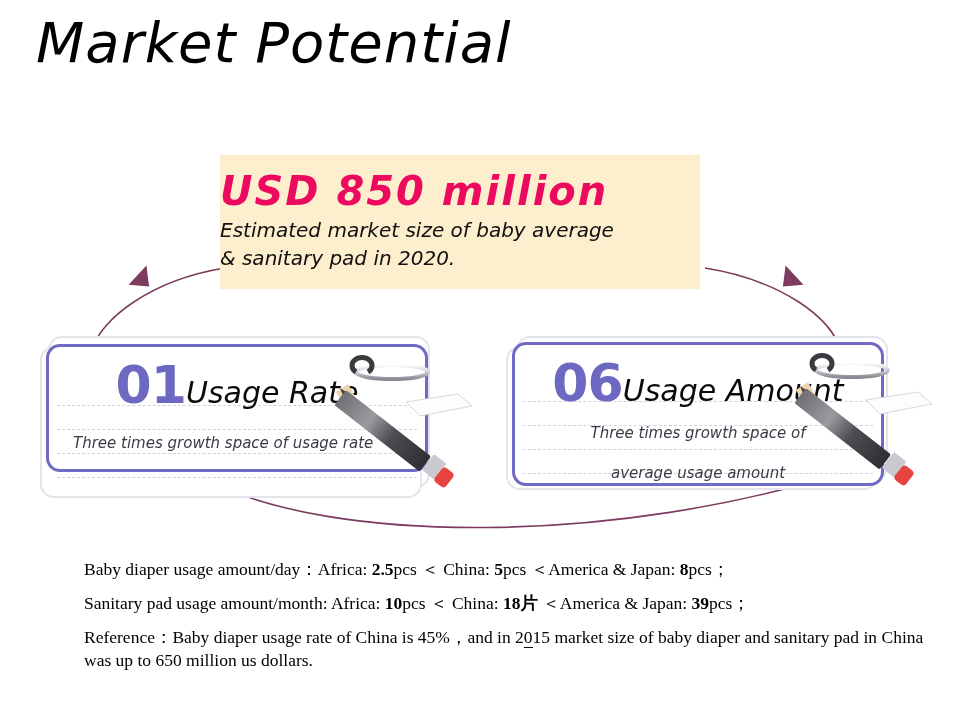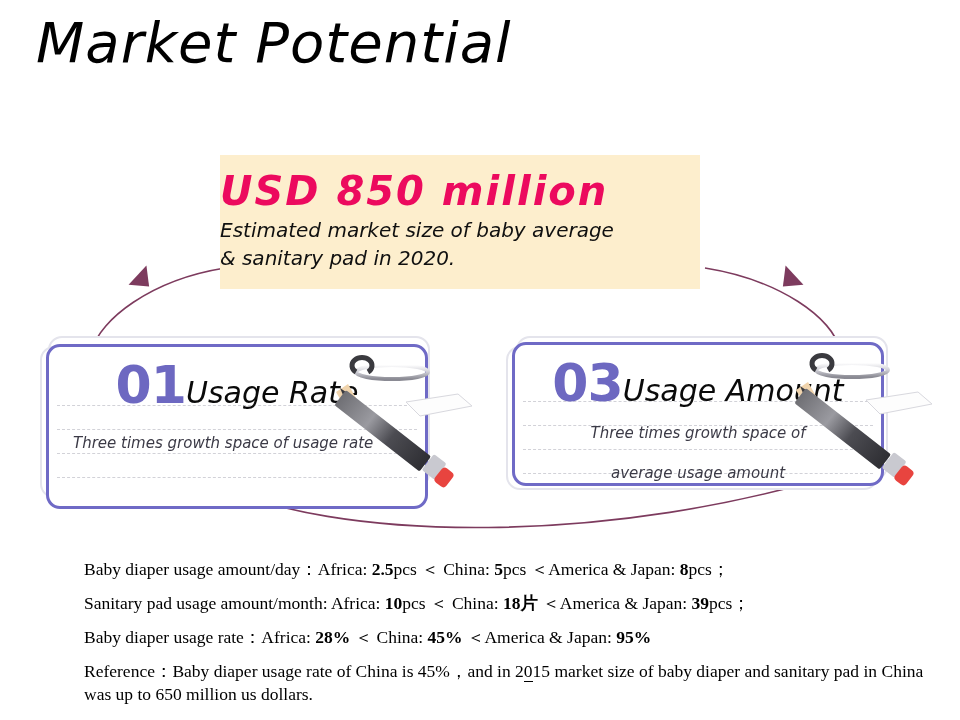--- a/index.html
+++ b/index.html
@@ -191,21 +191,21 @@
 
   <div class="callout">
     <div class="callout-headline">USD 850 million</div>
     <div class="callout-sub">Estimated market size of baby average</div>
     <div class="callout-sub">&amp; sanitary pad in 2020.</div>
   </div>
 
   <div class="card-shadow-a" style="left:48px; top:336px; width:382px; height:152px;"></div>
   <div class="card-shadow-b" style="left:40px; top:346px; width:382px; height:152px;"></div>
 
-  <div class="card" style="left:46px; top:344px; width:382px; height:165px;">
+  <div class="card" style="left:46px; top:344px; width:382px; height:128px;">
     <div class="card-lines">
       <div class="rule" style="top:58px;"></div>
       <div class="rule" style="top:82px;"></div>
       <div class="rule" style="top:106px;"></div>
       <div class="rule" style="top:130px;"></div>
     </div>
     <div class="card-head">
       <span class="card-num">01</span>
       <span class="card-head-text">Usage Rate</span>
     </div>
@@ -249,21 +249,21 @@
   <div class="card-shadow-b" style="left:506px; top:346px; width:372px; height:144px;"></div>
 
   <div class="card" style="left:512px; top:342px; width:372px; height:144px;">
     <div class="card-lines">
       <div class="rule" style="top:56px;"></div>
       <div class="rule" style="top:80px;"></div>
       <div class="rule" style="top:104px;"></div>
       <div class="rule" style="top:128px;"></div>
     </div>
     <div class="card-head">
-      <span class="card-num">03</span>
+      <span class="card-num">06</span>
       <span class="card-head-text">Usage Amount</span>
     </div>
     <div class="card-body" style="top:78px; text-align:center;">Three times growth space  of</div>
     <div class="card-body" style="top:118px; text-align:center;">average usage amount</div>
   </div>
 
   <svg class="deco" style="left:790px; top:348px; width:150px; height:160px;" viewBox="0 0 150 160">
     <defs>
       <linearGradient id="pg2" x1="0" y1="0" x2="1" y2="0">
         <stop offset="0%" stop-color="#6f6f74"></stop>
@@ -293,21 +293,18 @@
     </g>
   </svg>
 
   <div class="notes">
     <p class="notes-line">
       <span>Baby diaper usage amount/day：</span><span><span>Africa: </span><b>2.5</b><span>pcs ＜ China: </span><b>5</b><span>pcs ＜America &amp; Japan: </span><b>8</b><span>pcs；</span></span>
     </p>
     <p class="notes-line">
       <span>Sanitary pad usage amount/month: </span><span><span>Africa: </span><b>10</b><span>pcs ＜ China: </span><b>18片</b><span> ＜America &amp; Japan: </span><b>39</b><span>pcs；</span></span>
     </p>
-    <p class="notes-line">
-      <span>Baby diaper usage rate：</span><span><span>Africa: </span><b>28%</b><span> ＜ China: </span><b>45%</b><span> ＜America &amp; Japan: </span><b>95%</b></span>
-    </p>
     <p class="notes-line wrap">
       <span>Reference：Baby diaper usage rate of China is 45%，and in 2</span><span class="u-spell">0</span><span>15 market size of baby diaper and sanitary pad in China was up to 650 million us dollars.</span>
     </p>
   </div>
 
 </div>
 
 </body></html>

